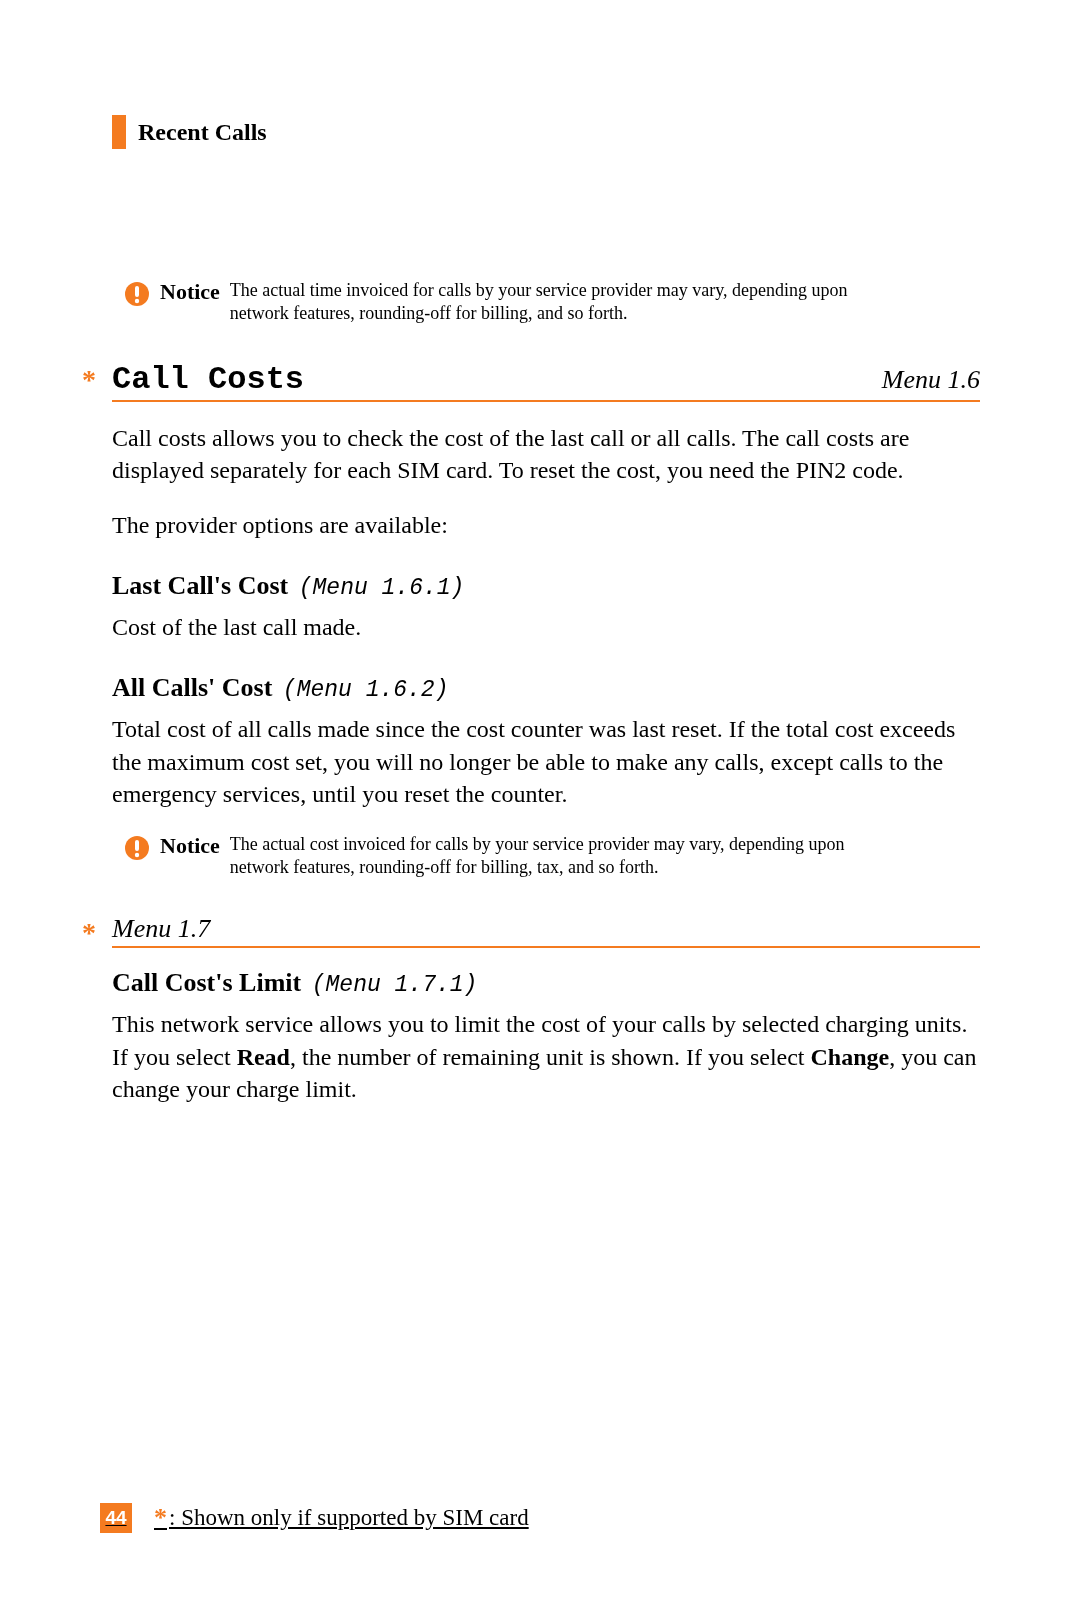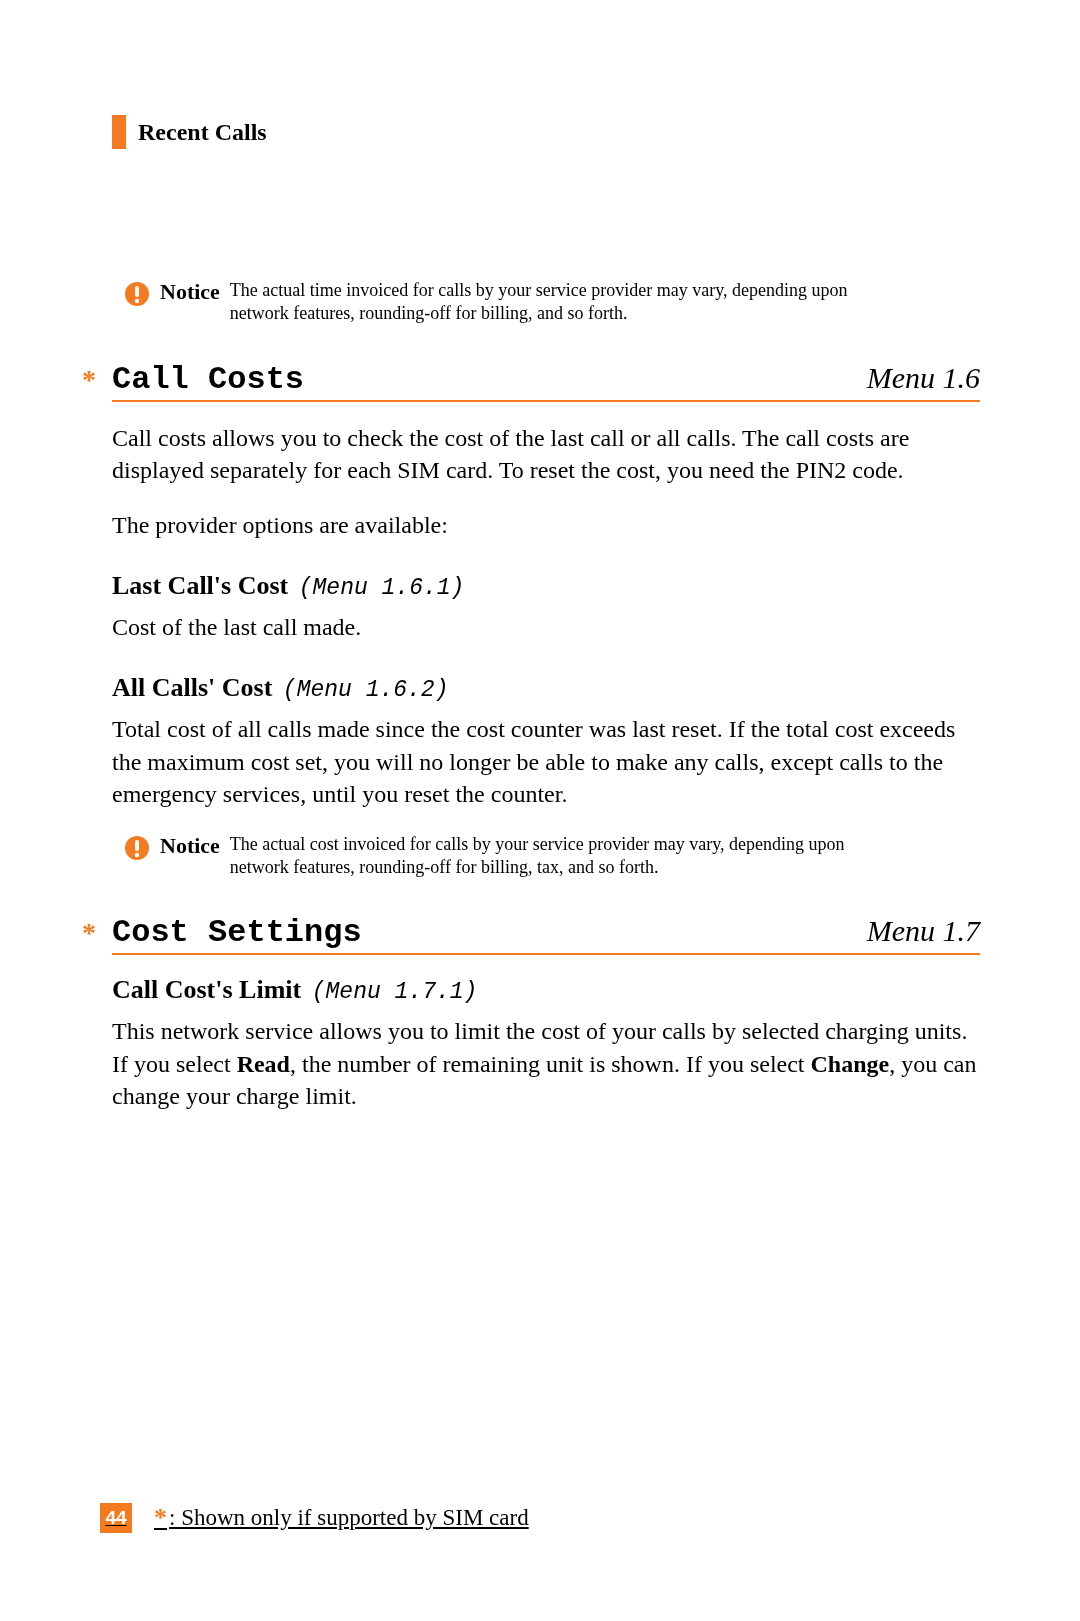--- a/index.html
+++ b/index.html
@@ -84,21 +84,21 @@
     margin-bottom: 20px;
   }
   .section-title {
     font-family: Liberation Mono, monospace;
     font-weight: bold;
     font-size: 32px;
   }
   .section-menu {
     font-family: 'Times New Roman', serif;
     font-style: italic;
-    font-size: 30px;
+    font-size: 26px;
     text-align: center;
   }
   .body-text {
     font-family: 'Times New Roman', serif;
     font-size: 24px;
     line-height: 1.35;
     margin-bottom: 22px;
   }
   .subheading {
     font-family: 'Times New Roman', serif;
@@ -199,21 +199,20 @@
           <circle cx="13" cy="20" r="2.2" fill="#fff"></circle>
         </svg>
       <div class="notice-label">Notice</div>
       <div class="notice-text">The actual cost invoiced for calls by your service provider may vary, depending upon network features, rounding-off for billing, tax, and so forth.</div>
     </div>
   </div>
 
   <div class="section content-indent" style="margin-top:30px;">
     <div class="section-left-marker">*</div>
     <div class="section-heading">
-      <span class="section-title">Cost Settings</span>
       <span class="section-menu">Menu 1.7</span>
     </div>
 
     <div class="subheading" style="margin-top:12px;">
       <span class="sub-title">Call Cost's Limit</span>
       <span class="sub-menu">(Menu 1.7.1)</span>
     </div>
     <div class="body-text">
       <span>This network service allows you to limit the cost of your calls by selected charging units. If you select </span><span class="bold-inline">Read</span><span>, the number of remaining unit is shown. If you select </span><span class="bold-inline">Change</span><span>, you can change your charge limit.</span>
     </div>

